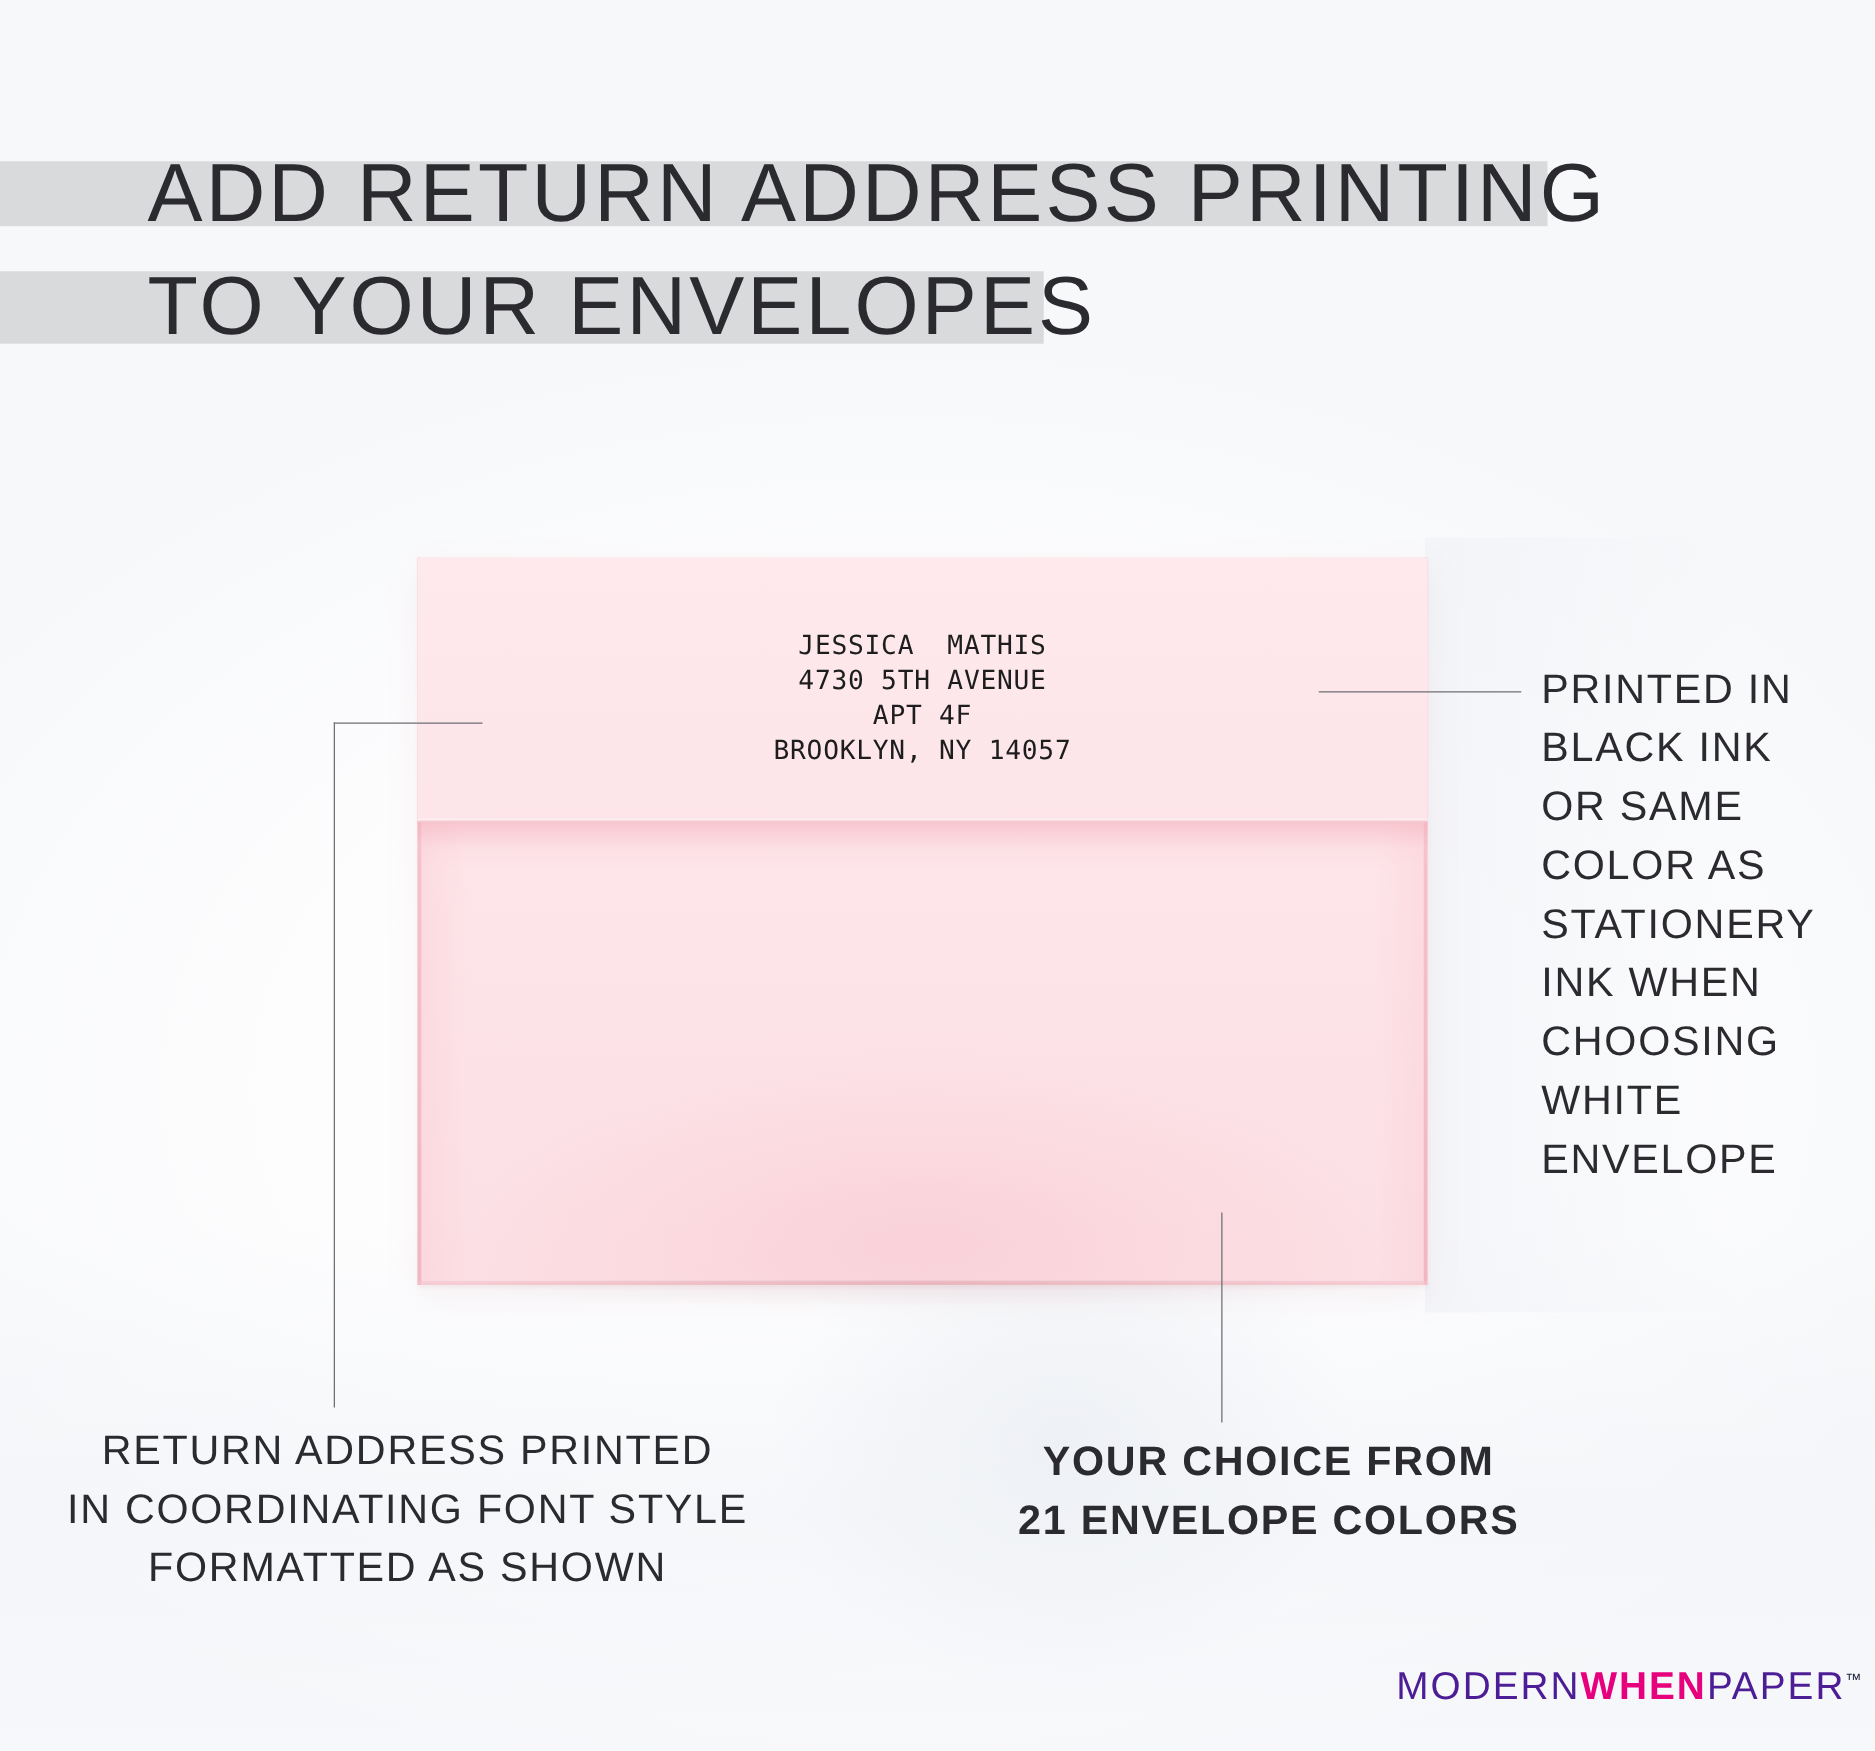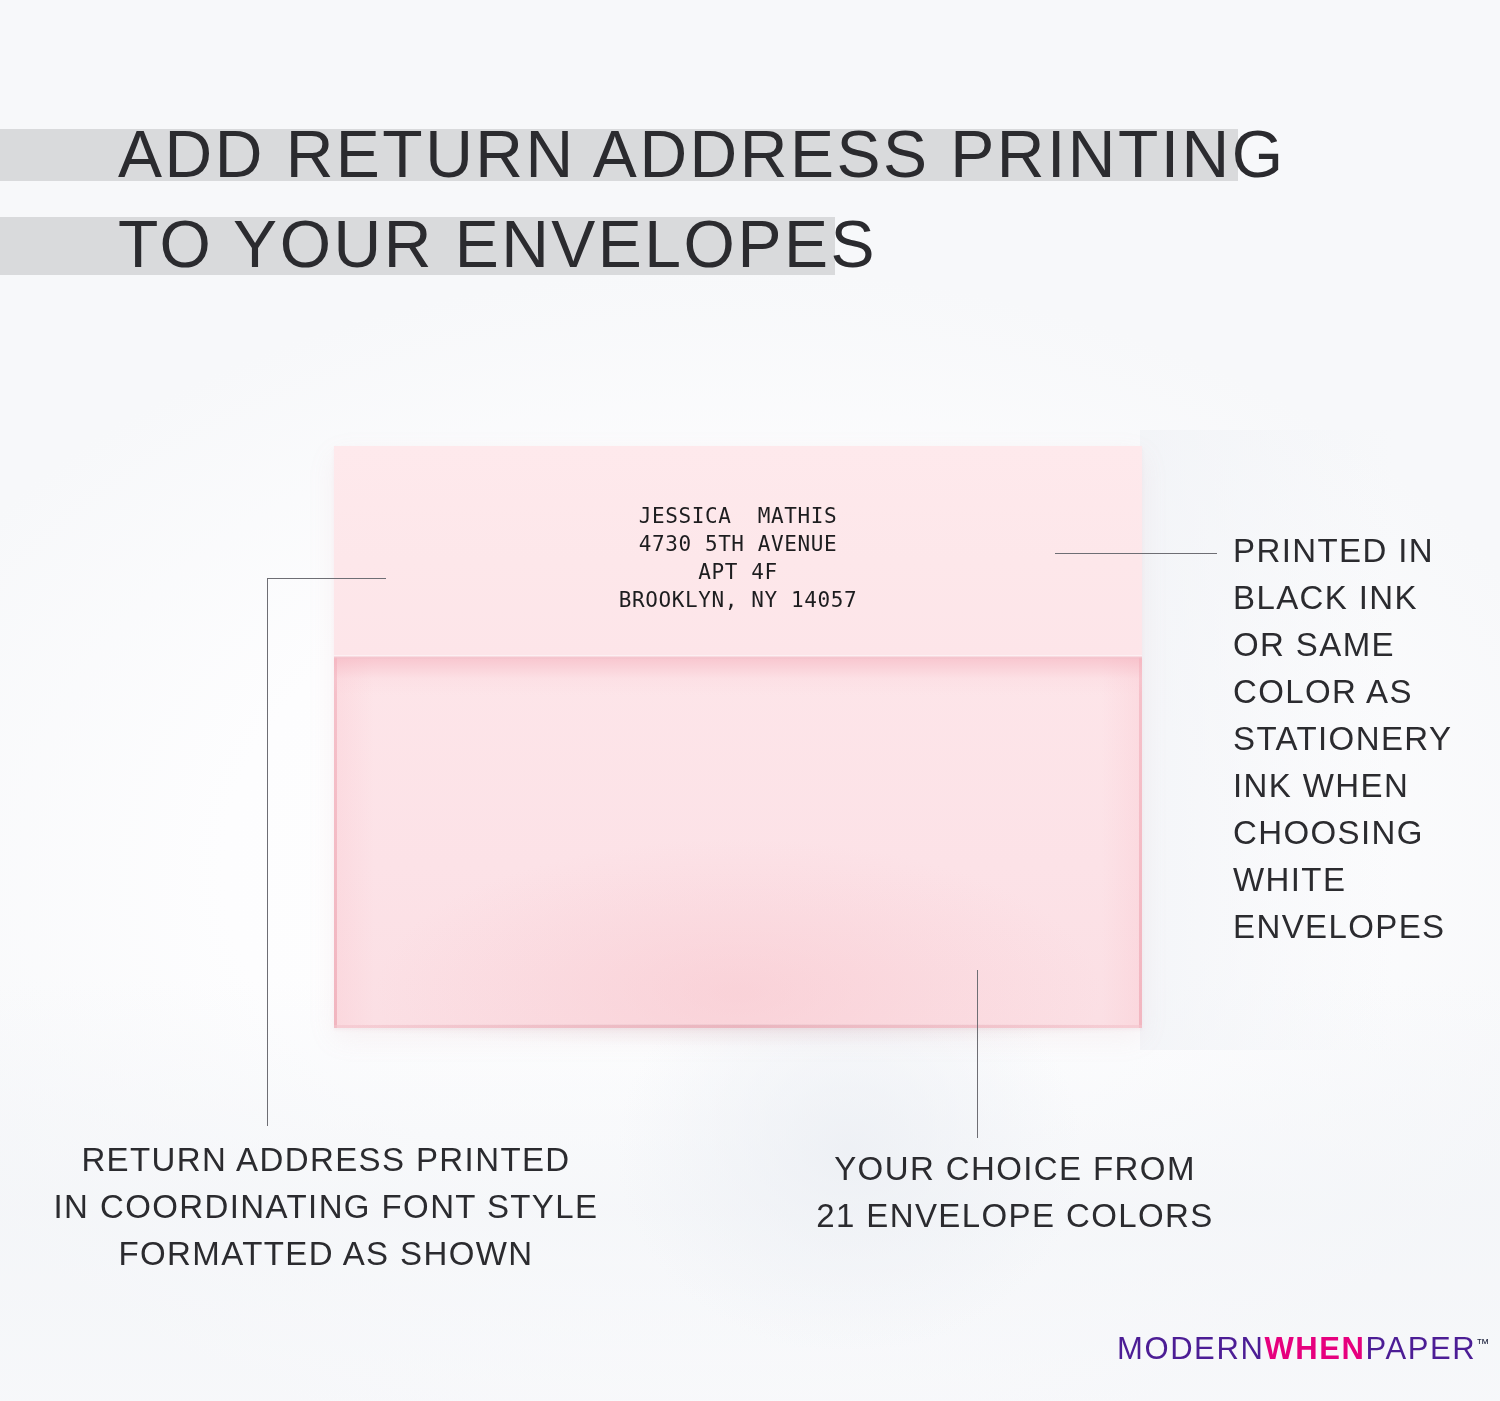--- a/index.html
+++ b/index.html
@@ -211,20 +211,21 @@
     text-align: center;
   }
   .callout-bottom-center {
     left: 790px;
     top: 1145px;
     width: 450px;
     font-size: 33px;
     line-height: 47px;
     letter-spacing: 1.4px;
     text-align: center;
+    font-weight: bold;
   }
   .callout div { white-space: nowrap; }
   .callout-right div { white-space: normal; }
 
   
   .logo {
     position: absolute;
     left: 1117px;
     top: 1331px;
     font-family: "Liberation Sans", sans-serif;
@@ -294,21 +295,21 @@
 
   <div class="callout callout-right">
     <div>PRINTED IN</div>
     <div>BLACK INK</div>
     <div>OR SAME</div>
     <div>COLOR AS</div>
     <div>STATIONERY</div>
     <div>INK WHEN</div>
     <div>CHOOSING</div>
     <div>WHITE</div>
-    <div>ENVELOPES</div>
+    <div>ENVELOPE</div>
   </div>
 
   <div class="callout callout-bottom-left">
     <div>RETURN ADDRESS PRINTED</div>
     <div>IN COORDINATING FONT STYLE</div>
     <div>FORMATTED AS SHOWN</div>
   </div>
 
   <div class="callout callout-bottom-center">
     <div>YOUR CHOICE FROM</div>

